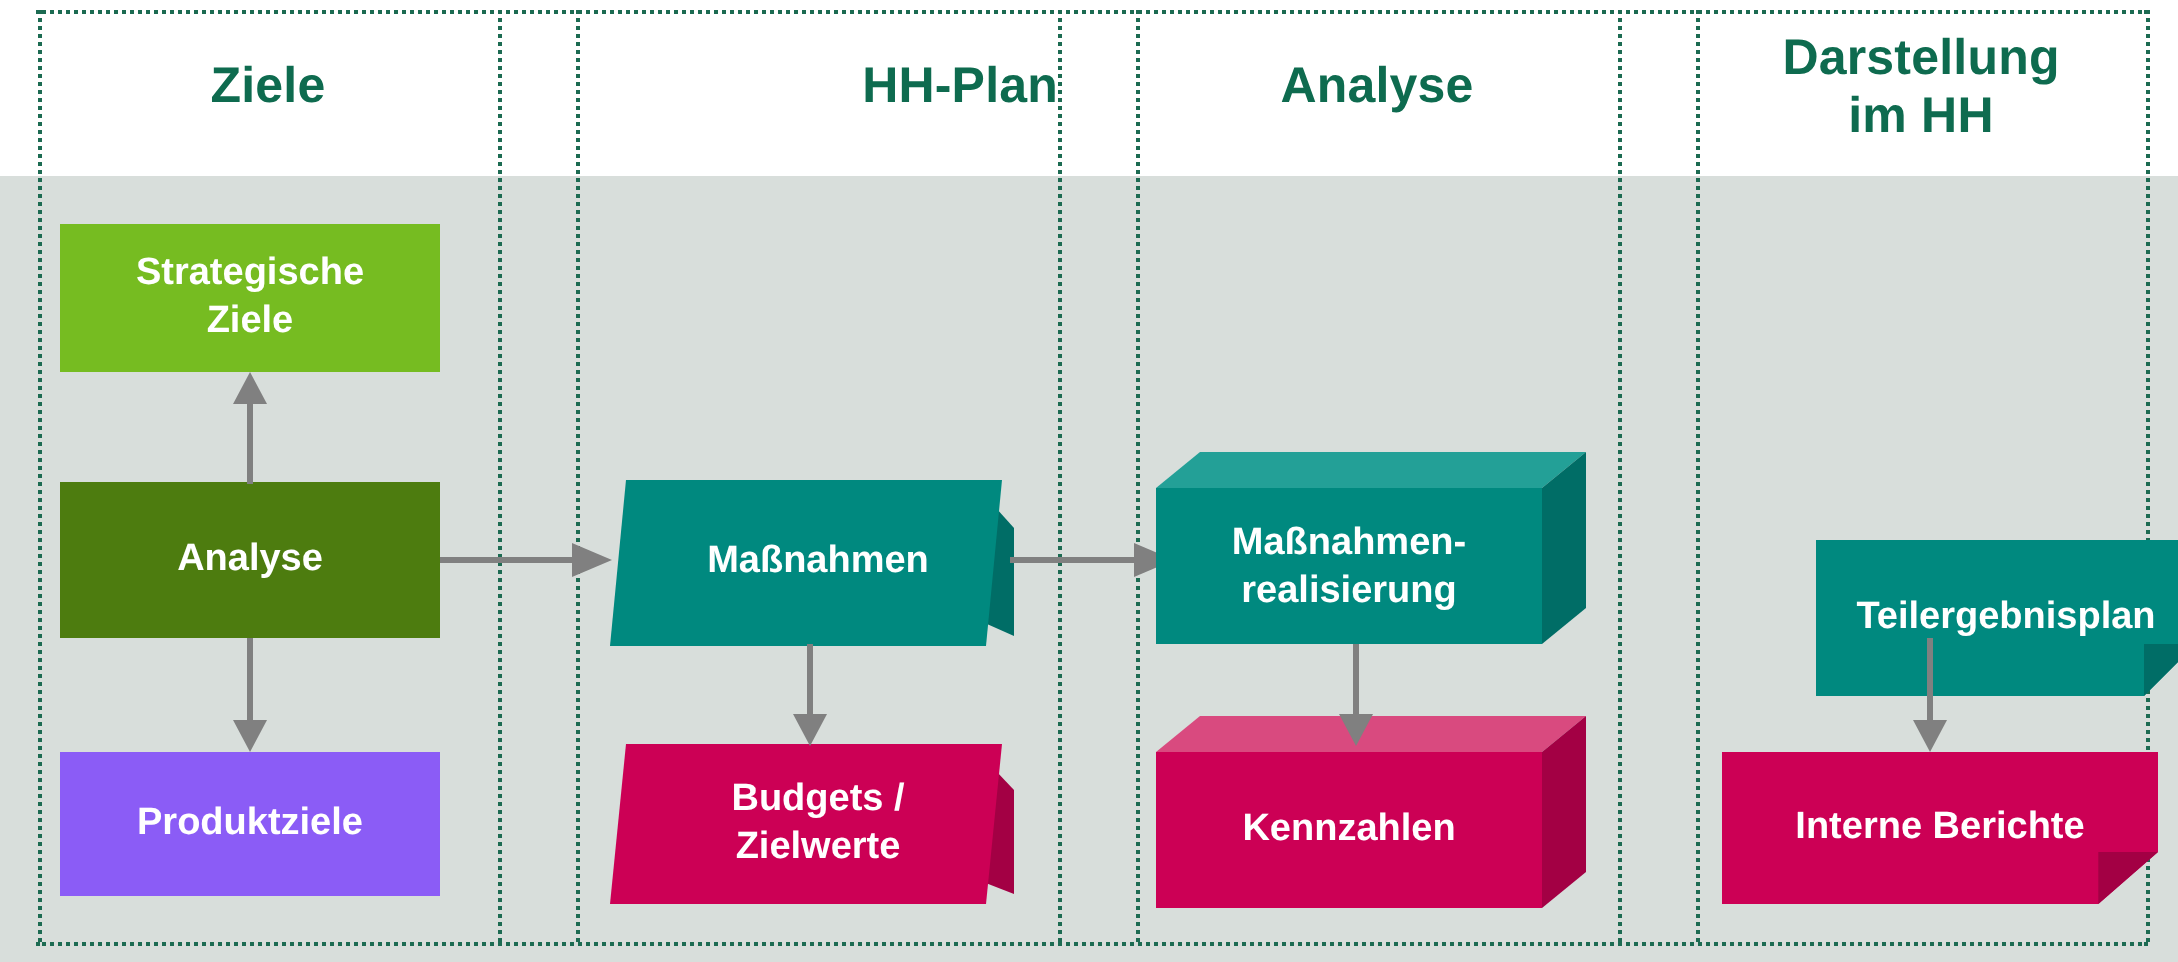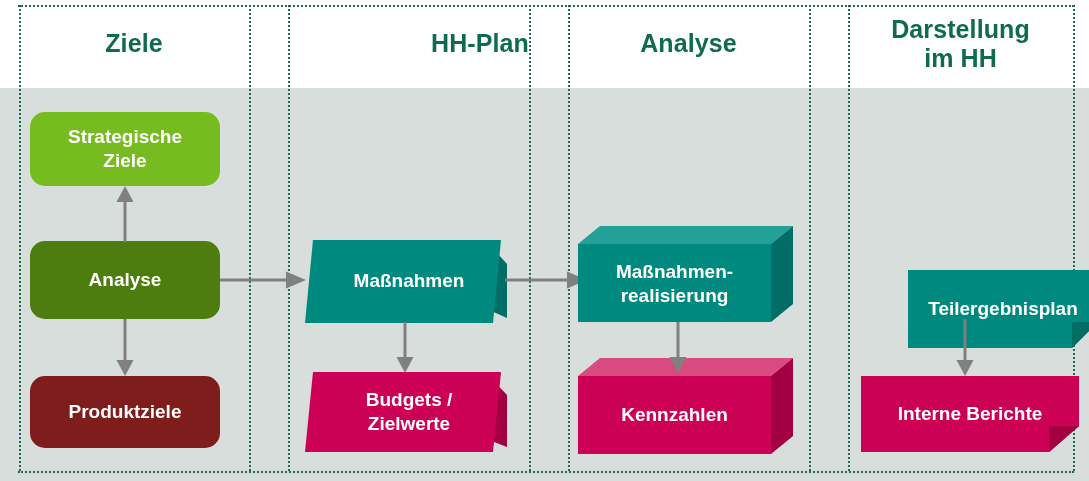--- a/index.html
+++ b/index.html
@@ -80,21 +80,20 @@
     padding: 0 6px;
   }
 
   .node {
     position: absolute;
   }
 
   
   .node-rect {
     box-sizing: border-box;
-    border-radius: 15px;
   }
 
   
   .shape-svg {
     position: absolute;
     left: 0;
     top: 0;
     width: 100%;
     height: 100%;
     display: block;
@@ -141,21 +140,21 @@
   </div>
 
   <div class="node node-rect" style="left:30px; top:112px; width:190px; height:74px; background:#76bc21;">
     <div class="node-label">Strategische<br>Ziele</div>
   </div>
 
   <div class="node node-rect" style="left:30px; top:241px; width:190px; height:78px; background:#4d7c0f;">
     <div class="node-label">Analyse</div>
   </div>
 
-  <div class="node node-rect" style="left:30px; top:376px; width:190px; height:72px; background:#7f1d1d;">
+  <div class="node node-rect" style="left:30px; top:376px; width:190px; height:72px; background:#8b5cf6;">
     <div class="node-label">Produktziele</div>
   </div>
 
   <div class="arrow" style="left:112px; top:186px; width:26px; height:56px;">
     <svg width="26" height="56" viewBox="0 0 26 56">
       <line x1="13" y1="56" x2="13" y2="14" stroke="#808080" stroke-width="3"></line>
       <polygon points="13,0 4.5,16 21.5,16" fill="#808080"></polygon>
     </svg>
   </div>
 

